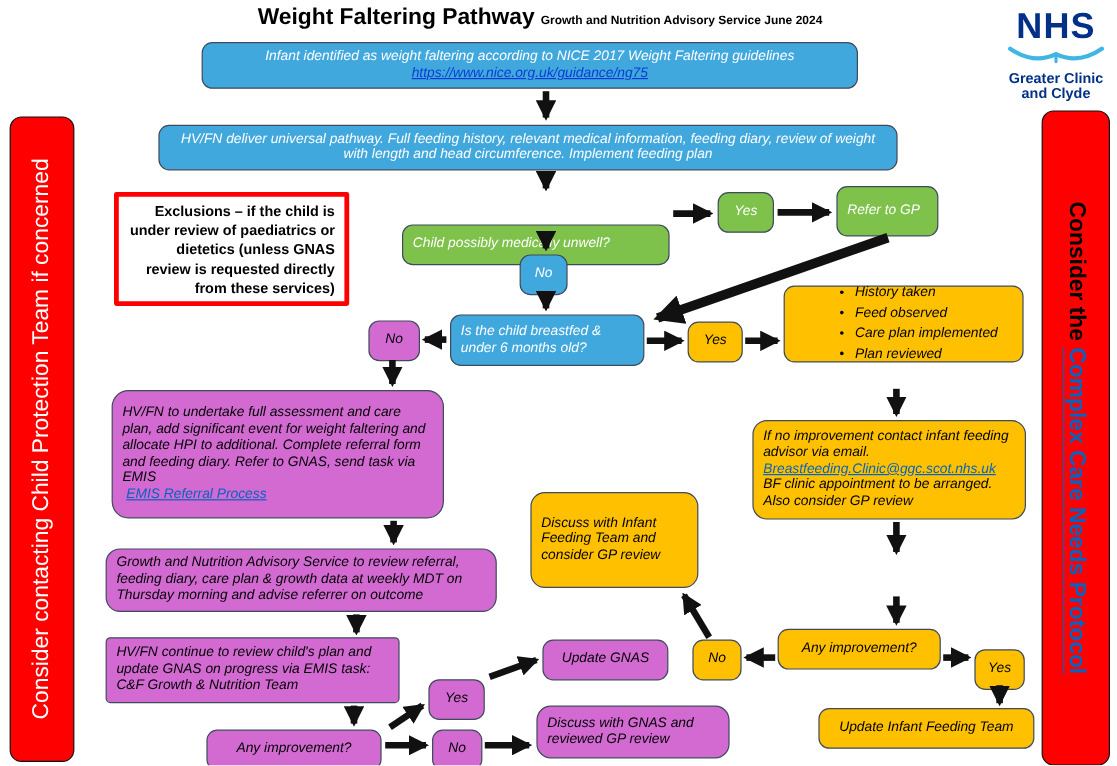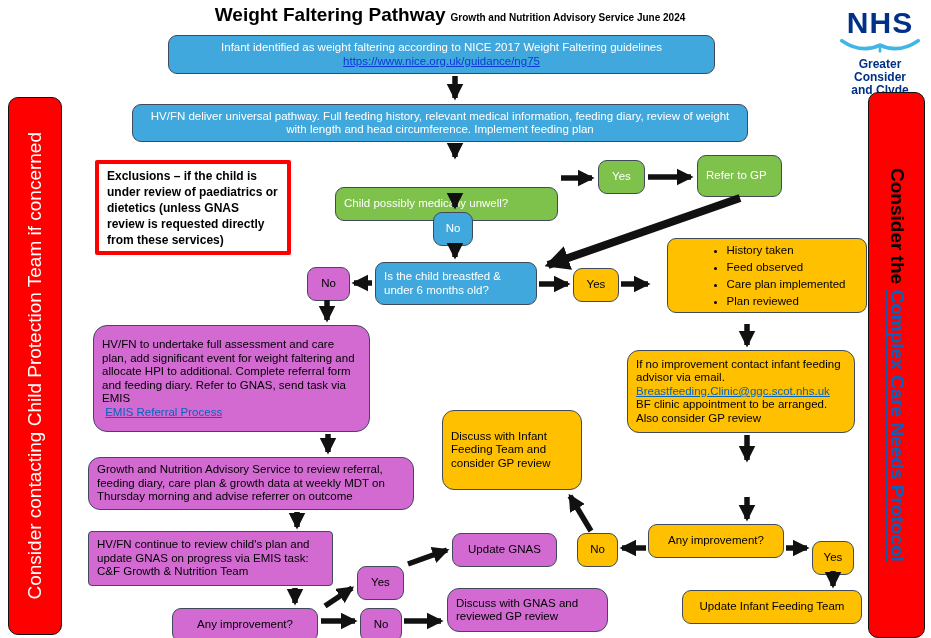--- a/index.html
+++ b/index.html
@@ -9,28 +9,28 @@
   
   .title-wrap{left:150px;top:4px;width:600px;text-align:center;}
   .title-main{font-size:19px;font-weight:bold;}
   .title-sub{font-size:10px;font-weight:bold;margin-left:5px;}
   
   .nhs{left:833px;top:8px;width:94px;text-align:center;}
   .nhs-word{font-size:30px;font-weight:bold;color:#003087;letter-spacing:1px;line-height:30px;}
   .nhs-org{font-size:12px;font-weight:bold;color:#003087;line-height:13px;}
   
   .node{border:1.6px solid #3f4a5a;border-radius:9px;font-size:11.5px;line-height:13.5px;
-        display:flex;align-items:center;justify-content:center;text-align:center;padding:16px 8px;}
+        display:flex;align-items:center;justify-content:center;text-align:center;padding:16px 8px;font-style:italic;}
   .blue{background:#41a8de;color:#fff;}
   .green{background:#7ec14b;color:#fff;}
   .orange{background:#ffc000;color:#000;}
   .purple{background:#d26ad2;color:#000;}
   .left-align{justify-content:flex-start;text-align:left;}
   .excl{background:#fff;border:4px solid #ff0000;border-radius:2px;font-weight:bold;font-size:12px;
-        line-height:16px;display:flex;align-items:center;justify-content:center;text-align:left;padding:16px 8px;}
+        line-height:16px;display:flex;align-items:center;justify-content:center;text-align:right;padding:16px 8px;}
   a.lnk,.lnk{color:#0563c1;text-decoration:underline;cursor:pointer;}
   
   .bullets ul{margin:0;padding-left:38px;text-align:left;font-size:11.5px;line-height:17px;}
   
   .redbar{background:#ff0000;border:1.5px solid #111;border-radius:10px;display:flex;
           align-items:center;justify-content:center;}
   .vup{writing-mode:vertical-rl;transform:rotate(180deg);font-size:19px;color:#fff;white-space:nowrap;}
   .vdown{writing-mode:vertical-rl;font-size:19px;font-weight:bold;color:#000;white-space:nowrap;}
   
   #arrows{position:absolute;left:0;top:0;pointer-events:none;}
@@ -44,21 +44,21 @@
   <div class="abs title-wrap">
     <span class="title-main">Weight Faltering Pathway</span><span class="title-sub">Growth and Nutrition Advisory Service June 2024</span>
   </div>
 
   <div class="abs nhs">
     <div class="nhs-word">NHS</div>
     <svg width="84" height="16" viewBox="0 0 90 18">
       <path d="M2,3 Q24,18 45,8 Q66,18 88,3" fill="none" stroke="#41b6e6" stroke-width="4" stroke-linecap="round"></path>
       <path d="M45,8 L45,15" stroke="#41b6e6" stroke-width="3" stroke-linecap="round"></path>
     </svg>
-    <div class="nhs-org">Greater Consider</div>
+    <div class="nhs-org">Greater Clinic</div>
     <div class="nhs-org">and Clyde</div>
   </div>
 
   <div class="abs redbar" style="left:8px;top:97px;width:54px;height:538px;">
     <span class="vup">Consider contacting Child Protection Team if concerned</span>
   </div>
 
   <div class="abs redbar" style="left:868px;top:92px;width:57px;height:546px;">
     <span class="vdown"><span>Consider the </span><span class="lnk">Complex Care Needs Protocol</span></span>
   </div>
@@ -92,21 +92,21 @@
   <div class="abs node blue left-align" style="left:375px;top:262px;width:162px;height:43px;">
     <span>Is the child breastfed &amp; under 6 months old?</span>
   </div>
   <div class="abs node purple" style="left:307px;top:267px;width:43px;height:31px;">
     <span>No</span>
   </div>
   <div class="abs node orange" style="left:573px;top:268px;width:46px;height:31px;">
     <span>Yes</span>
   </div>
 
-  <div class="abs node orange bullets" style="left:667px;top:238px;width:200px;height:75px;">
+  <div class="abs node orange bullets" style="left:653px;top:238px;width:200px;height:64px;">
     <ul>
       <li>History taken</li>
       <li>Feed observed</li>
       <li>Care plan implemented</li>
       <li>Plan reviewed</li>
     </ul>
   </div>
 
   <div class="abs node orange left-align" style="left:627px;top:350px;width:228px;height:83px;border-radius:12px;">
     <span style="display:block;"><span>If no improvement contact infant feeding advisor via email.</span><br><span class="lnk">Breastfeeding.Clinic@ggc.scot.nhs.uk</span><br><span>BF clinic appointment to be arranged. Also consider GP review</span></span>

